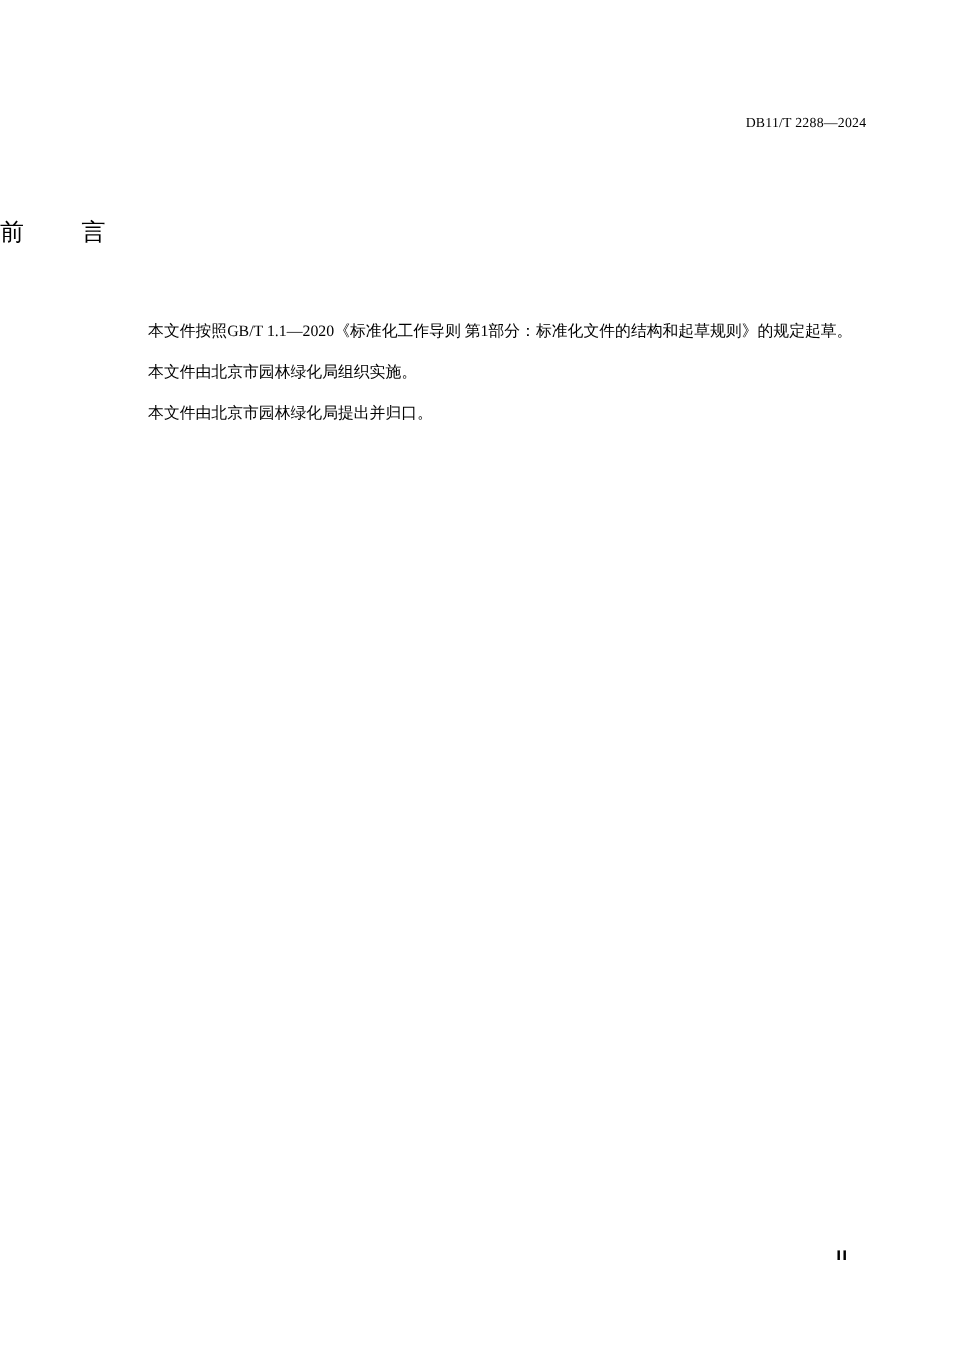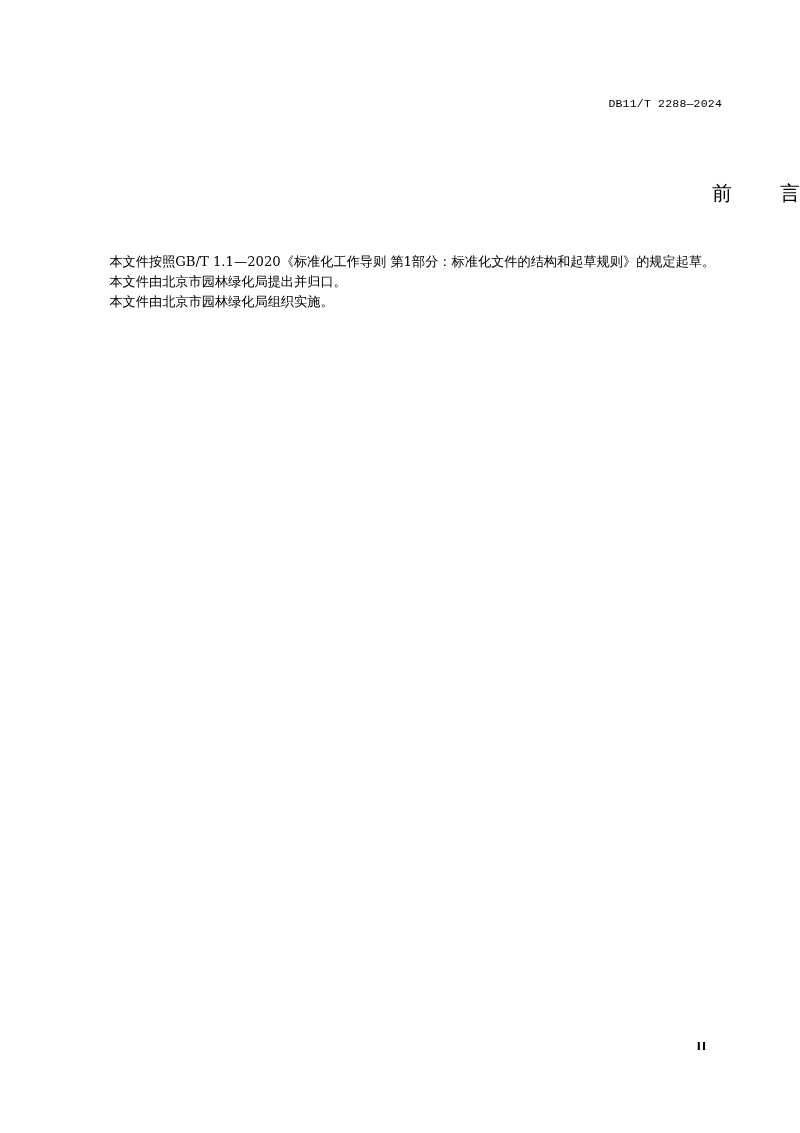--- a/index.html
+++ b/index.html
@@ -12,53 +12,54 @@
       height: 1133px;
       position: relative;
       overflow: hidden;
       color: #000000;
       font-family: "DejaVu Serif", "Liberation Serif", serif;
     }
     .doc-code {
       position: absolute;
       top: 97px;
       right: 78px;
-      font-family: Liberation Mono, monospace;
+      font-family: Liberation Serif, serif;
       font-size: 11.5px;
       letter-spacing: 0.2px;
     }
     .page-title {
       position: absolute;
       top: 180px;
       left: 0;
       width: 800px;
-      text-align: right;
+      text-align: left;
       font-family: "DejaVu Sans", "Liberation Sans", sans-serif;
       font-size: 20px;
       letter-spacing: 0;
     }
     .page-title .char {
       display: inline-block;
     }
     .page-title .gap {
       display: inline-block;
       width: 48px;
     }
     .body {
       position: absolute;
       top: 252px;
       left: 83px;
       width: 642px;
       font-size: 13.2px;
       line-height: 20px;
     }
     .para {
-      margin: 0;
+      margin: 14px;
       text-indent: 2em;
       text-align: justify;
+      font-family: Liberation Serif, serif;
     }
     .page-number {
       position: absolute;
       top: 1040px;
       right: 93px;
       font-family: "DejaVu Sans", "Liberation Sans", sans-serif;
       font-weight: bold;
       font-size: 11px;
       letter-spacing: 1px;
     }
@@ -67,17 +68,17 @@
 <body>
 
 <div class="doc-code">DB11/T 2288—2024</div>
 
 <div class="page-title">
   <span class="char">前</span><span class="gap"></span><span class="char">言</span>
 </div>
 
 <div class="body">
   <p class="para">本文件按照GB/T 1.1—2020《标准化工作导则 第1部分：标准化文件的结构和起草规则》的规定起草。</p>
+  <p class="para">本文件由北京市园林绿化局组织实施。</p>
   <p class="para">本文件由北京市园林绿化局提出并归口。</p>
-  <p class="para">本文件由北京市园林绿化局组织实施。</p>
 </div>
 
 <div class="page-number">II</div>
 
 </body></html>

